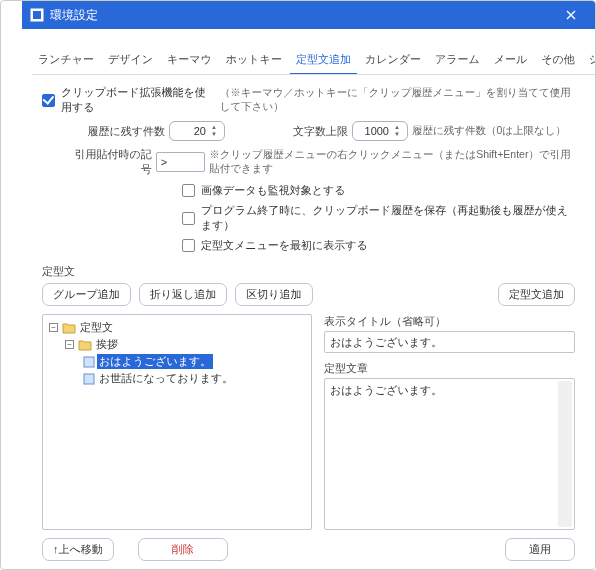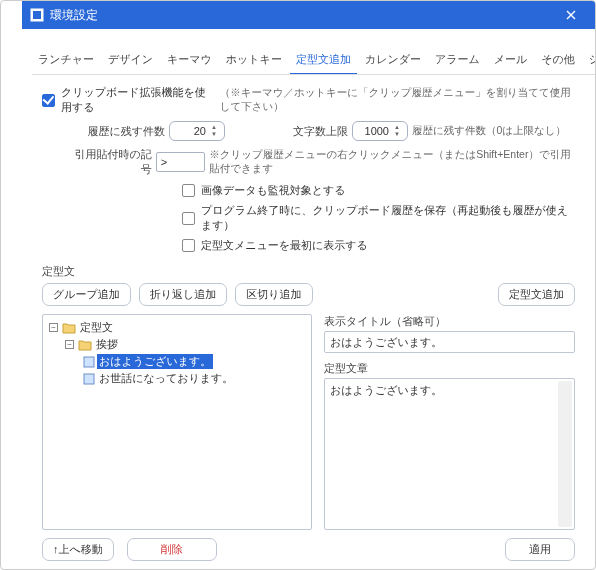--- a/index.html
+++ b/index.html
@@ -212,21 +212,21 @@
   .textarea::after{
     content:"";
     position:absolute;
     top:2px; right:2px; bottom:2px;
     width:14px;
     background:#f0f0f0;
     border-radius:2px;
   }
   .bottom-row {
     display:flex;
-    gap:13px;
+    gap:24px;
     padding-top:8px;
     align-items:flex-start;
   }
   .bottom-row .spacer { flex:1; }
   .btn-danger { color:#d03030; }
 </style>
 </head>
 <body>
 
 <div class="window">

